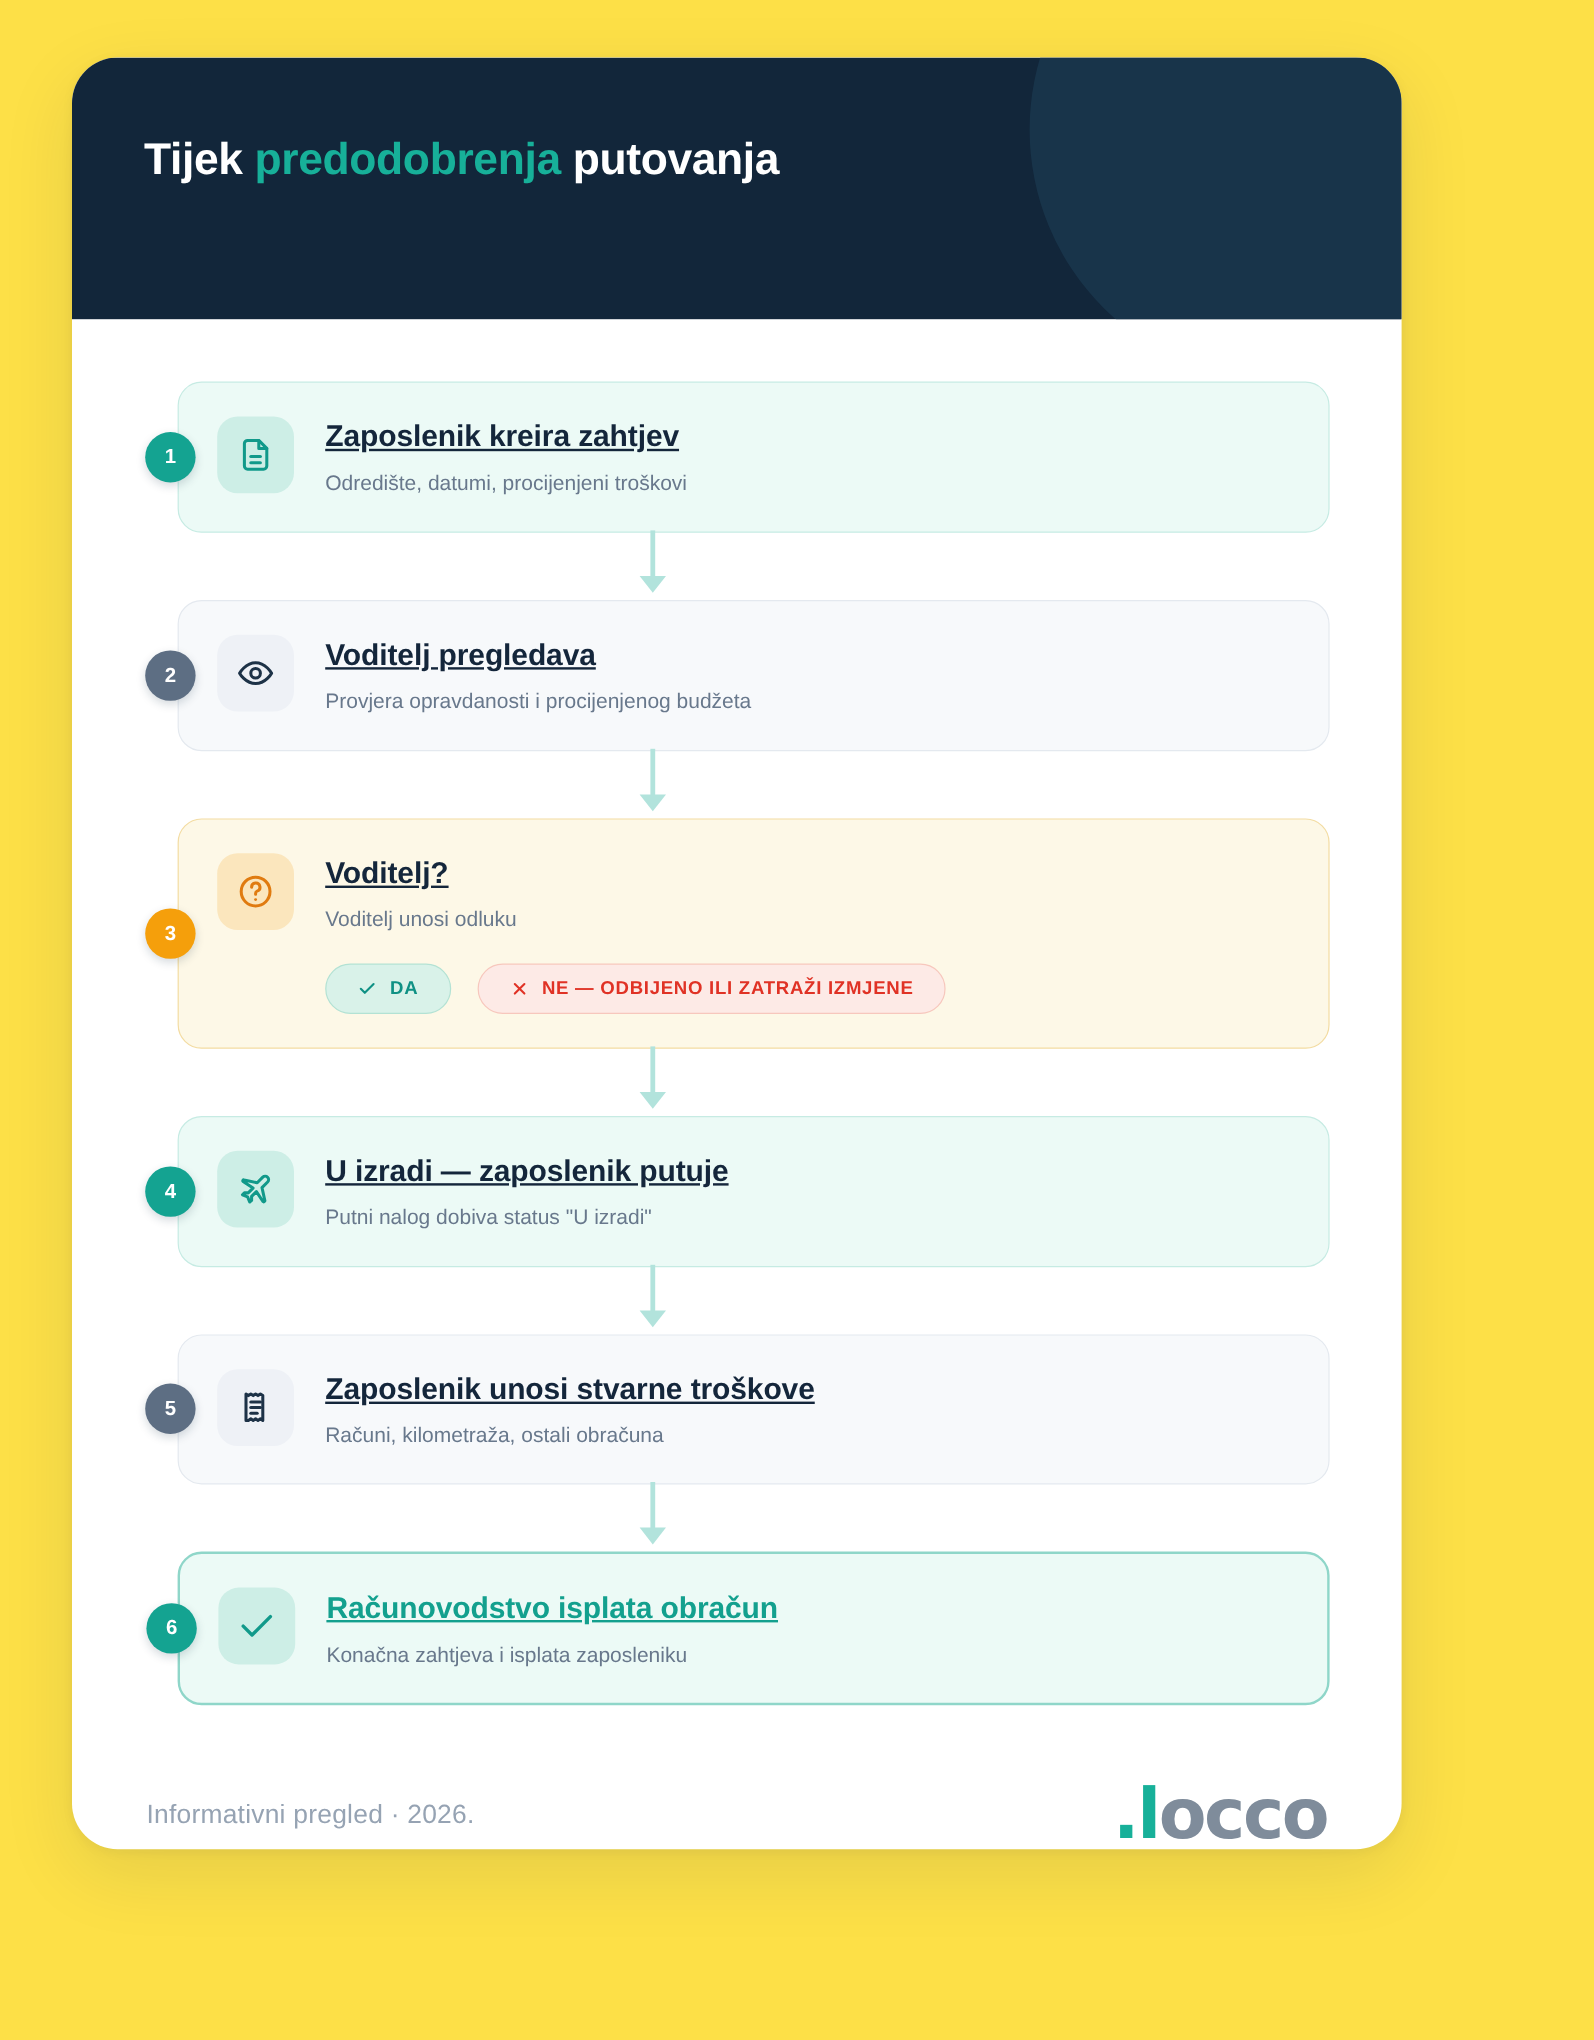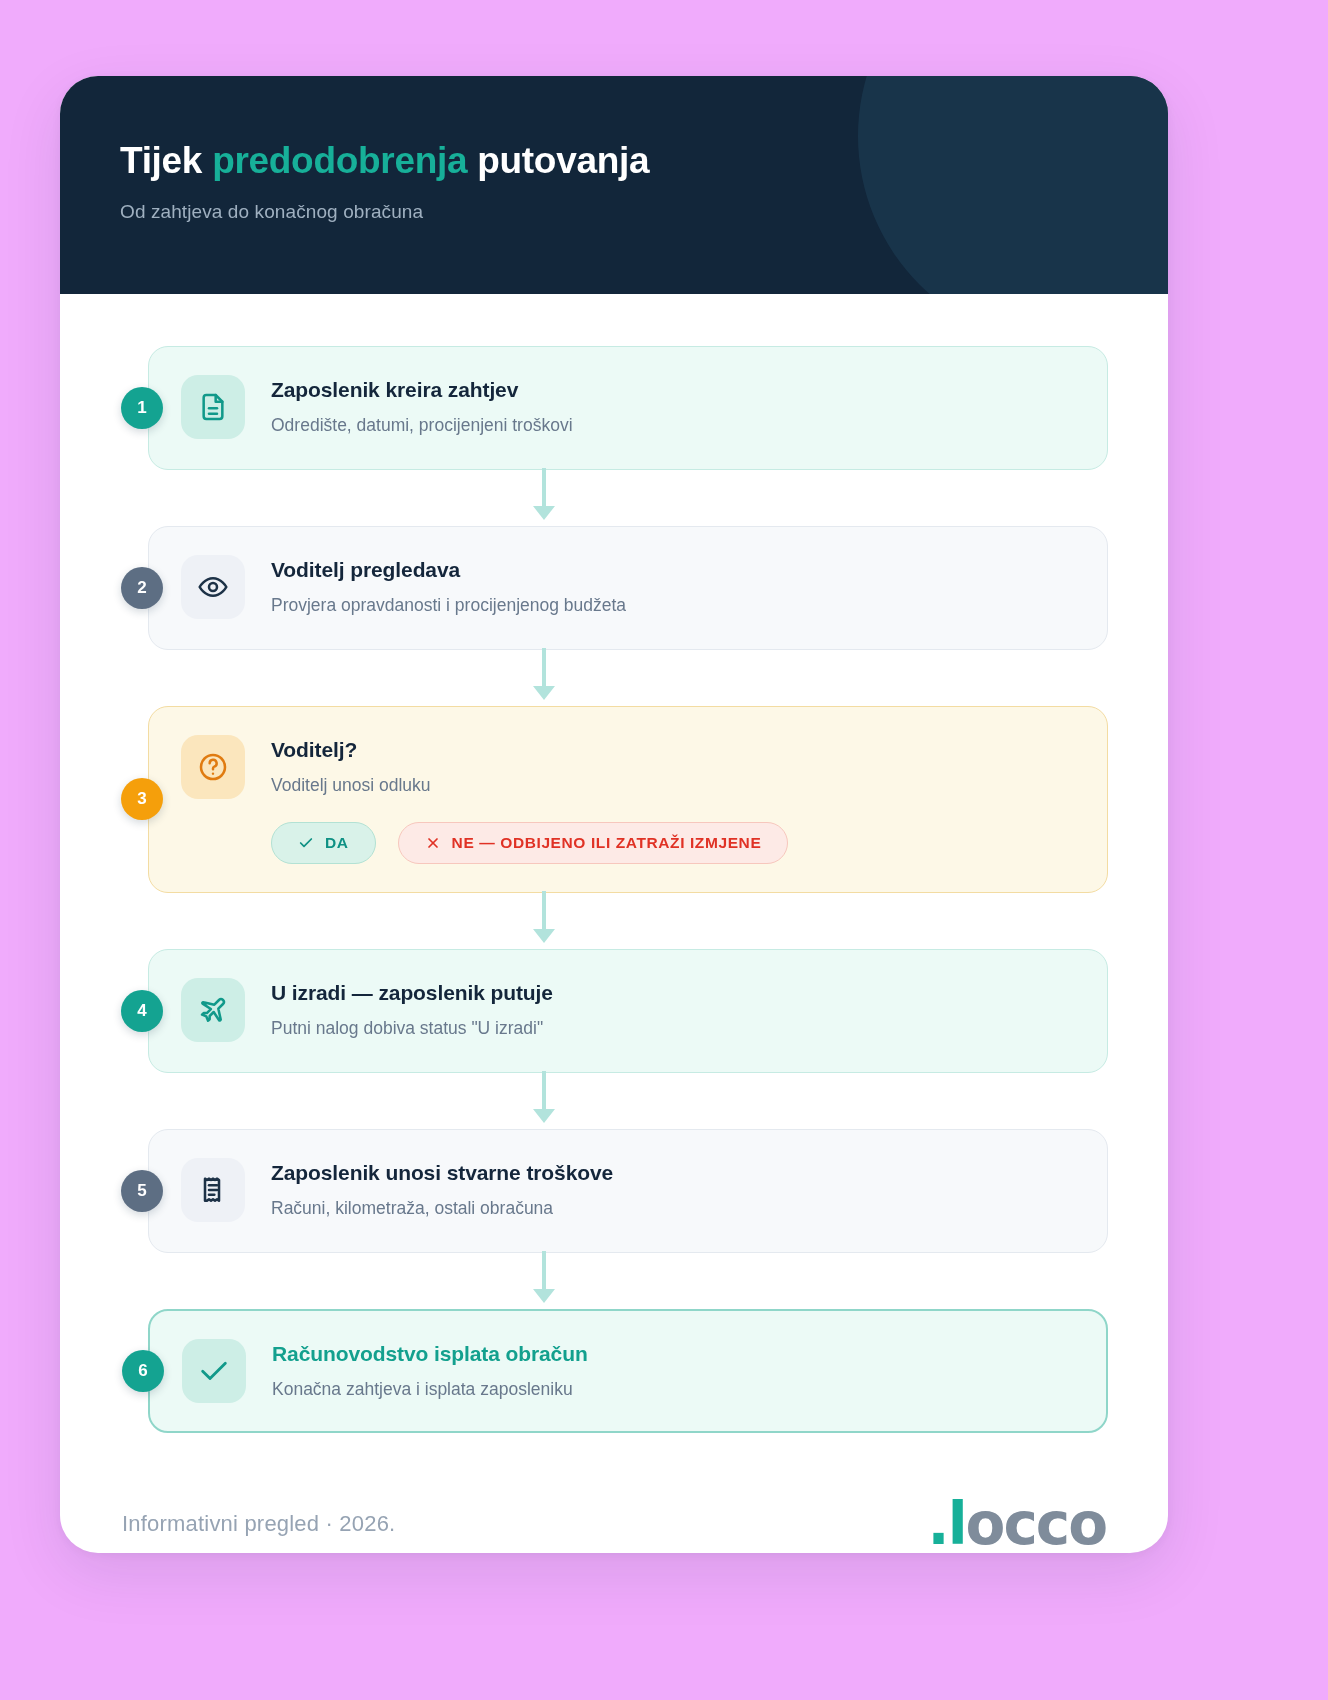--- a/index.html
+++ b/index.html
@@ -5,22 +5,22 @@
   * { box-sizing: border-box; margin: 0; padding: 0; }
   html, body {
     width: 1328px; height: 1700px;
     background: #ffffff;
     font-family: "Liberation Sans", sans-serif;
     -webkit-font-smoothing: antialiased;
   }
   .page {
     position: relative;
     width: 1328px; height: 1700px;
-    background: #f0abfc;
-    padding: 76px 60px;
+    background: #fde047;
+    padding: 48px 60px;
   }
   .card-shell {
     position: relative;
     width: 1108px;
     min-height: 1452px;
     background: #ffffff;
     border-radius: 38px;
     box-shadow: 0 20px 60px rgba(16,42,67,0.10), 0 2px 10px rgba(16,42,67,0.05);
     overflow: hidden;
   }
@@ -126,25 +126,26 @@
     width: 64px; height: 64px;
     border-radius: 17px;
     display: flex; align-items: center; justify-content: center;
   }
   .ibox.teal  { background: #cdeee6; }
   .ibox.grey  { background: #eef1f6; }
   .ibox.amber { background: #fbe6bd; }
 
   .txt { padding-top: 2px; min-width: 0; }
   .s-title {
-    font-size: 21px;
+    font-size: 25px;
     font-weight: 700;
     color: #14263b;
     letter-spacing: -0.1px;
     line-height: 1.25;
+    text-decoration: underline;
   }
   .s-title.tealtxt { color: #13a08e; }
   .s-sub {
     margin-top: 11px;
     font-size: 17.5px;
     color: #68788c;
     line-height: 1.35;
   }
 
   .chips {
@@ -198,21 +199,20 @@
 </head>
 <body>
 
 <div class="page">
   <div class="card-shell">
 
     <div class="hero">
       <div class="hero-blob"></div>
       <div class="hero-inner">
         <div class="hero-title"><span>Tijek </span><span class="accent">predodobrenja</span><span> putovanja</span></div>
-        <div class="hero-sub">Od zahtjeva do konačnog obračuna</div>
       </div>
     </div>
 
     <div class="flow">
 
       <div class="step-wrap">
         <div class="step teal">
           <div class="badge teal">1</div>
           <div class="ibox teal">
             <svg width="32" height="32" viewBox="0 0 24 24" fill="none" stroke="#11998a" stroke-width="1.9" stroke-linecap="round" stroke-linejoin="round">

